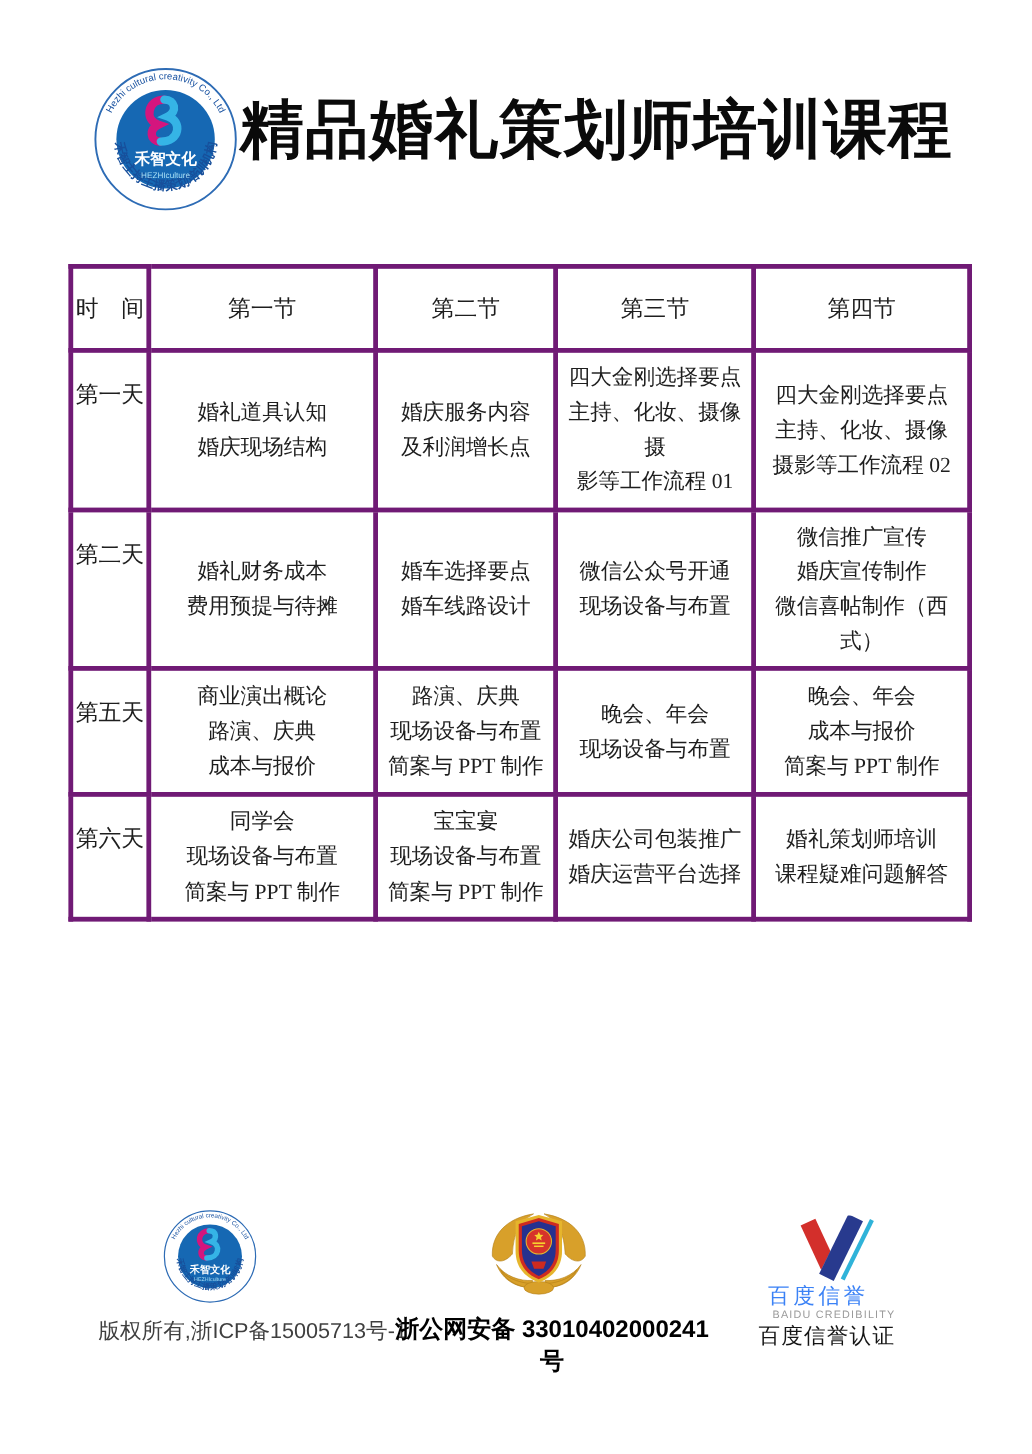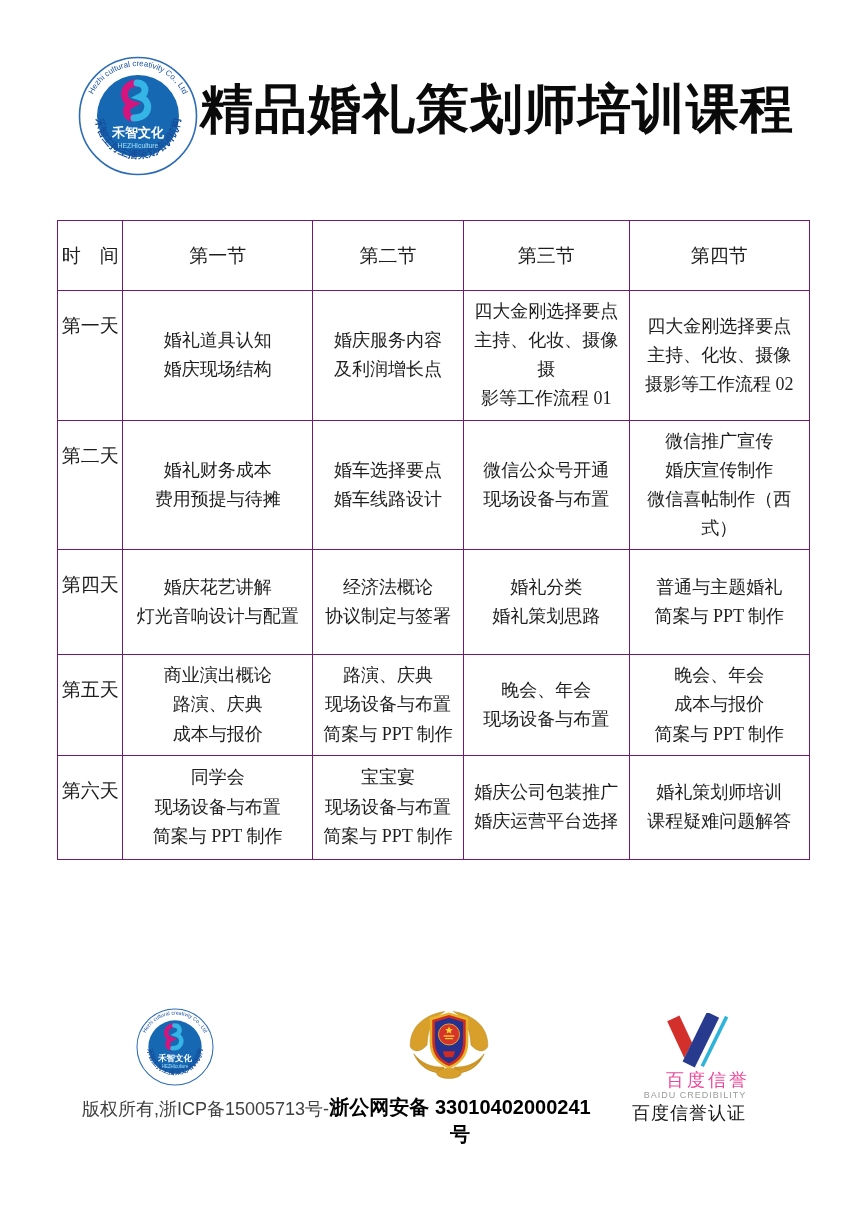--- a/index.html
+++ b/index.html
@@ -17,40 +17,40 @@
     position:absolute; left:198px; top:80px; width:598px;
     font-size:53px; font-weight:bold; letter-spacing:1px;
     text-align:center; color:#0a0a0a; line-height:1.1;
   }
   
   table.course {
     position:absolute; left:57px; top:220px; width:753px;
     border-collapse:collapse; table-layout:fixed;
   }
   table.course th, table.course td {
-    border:1px solid #701a75; text-align:center; color:#1e1e1e;
+    border:4px solid #701a75; text-align:center; color:#1e1e1e;
   }
   table.course thead th { height:70px; font-size:19px; font-weight:normal; vertical-align:middle; }
   table.course td.day { vertical-align:top; padding-top:22px; font-size:19px; }
   table.course td.course-cell { vertical-align:middle; font-size:18px; line-height:1.62; padding:6px 2px; }
   tbody tr:nth-child(1) td { height:108px; }
   tbody tr:nth-child(2) td { height:107px; }
   tbody tr:nth-child(3) td { height:105px; }
   tbody tr:nth-child(4) td { height:98px; }
   tbody tr:nth-child(5) td { height:104px; }
   tbody tr:nth-child(6) td { height:93px; }
   
   .footer-text { font-family:"Liberation Sans","DejaVu Sans",sans-serif; }
   .icp-text { position:absolute; left:82px; top:1097px; font-size:18px; color:#3f3f3f; }
   .police-badge { position:absolute; left:405px; top:1001px; width:88px; height:88px; }
   .police-text { position:absolute; left:325px; top:1094px; width:270px; text-align:center;
                  font-size:20px; font-weight:bold; color:#000; }
   .baidu-logo { position:absolute; left:655px; top:1013px; width:80px; height:56px; }
-  .baidu-cn   { position:absolute; left:640px; top:1068px; width:110px; text-align:right;
-                font-size:18px; letter-spacing:3px; color:#ec4899; }
+  .baidu-cn   { position:absolute; left:640px; top:1068px; width:110px; text-align:left;
+                font-size:18px; letter-spacing:3px; color:#3b82f6; }
   .baidu-en   { position:absolute; left:640px; top:1090px; width:110px; text-align:center;
                 font-size:9px; letter-spacing:1px; color:#9a9a9a; }
   .baidu-cert { position:absolute; left:632px; top:1101px; width:126px; text-align:left;
                 font-size:18px; letter-spacing:1px; color:#141414; }
 </style>
 </head>
 <body>
 
 <div class="page">
 
@@ -126,39 +126,20 @@
             <div>婚车线路设计</div>
           </td>
           <td class="course-cell">
             <div>微信公众号开通</div>
             <div>现场设备与布置</div>
           </td>
           <td class="course-cell">
             <div>微信推广宣传</div>
             <div>婚庆宣传制作</div>
             <div>微信喜帖制作（西式）</div>
-          </td>
-        </tr>
-        <tr>
-          <td class="day">第四天</td>
-          <td class="course-cell">
-            <div>婚庆花艺讲解</div>
-            <div>灯光音响设计与配置</div>
-          </td>
-          <td class="course-cell">
-            <div>经济法概论</div>
-            <div>协议制定与签署</div>
-          </td>
-          <td class="course-cell">
-            <div>婚礼分类</div>
-            <div>婚礼策划思路</div>
-          </td>
-          <td class="course-cell">
-            <div>普通与主题婚礼</div>
-            <div>简案与 PPT 制作</div>
           </td>
         </tr>
         <tr>
           <td class="day">第五天</td>
           <td class="course-cell">
             <div>商业演出概论</div>
             <div>路演、庆典</div>
             <div>成本与报价</div>
           </td>
           <td class="course-cell">

